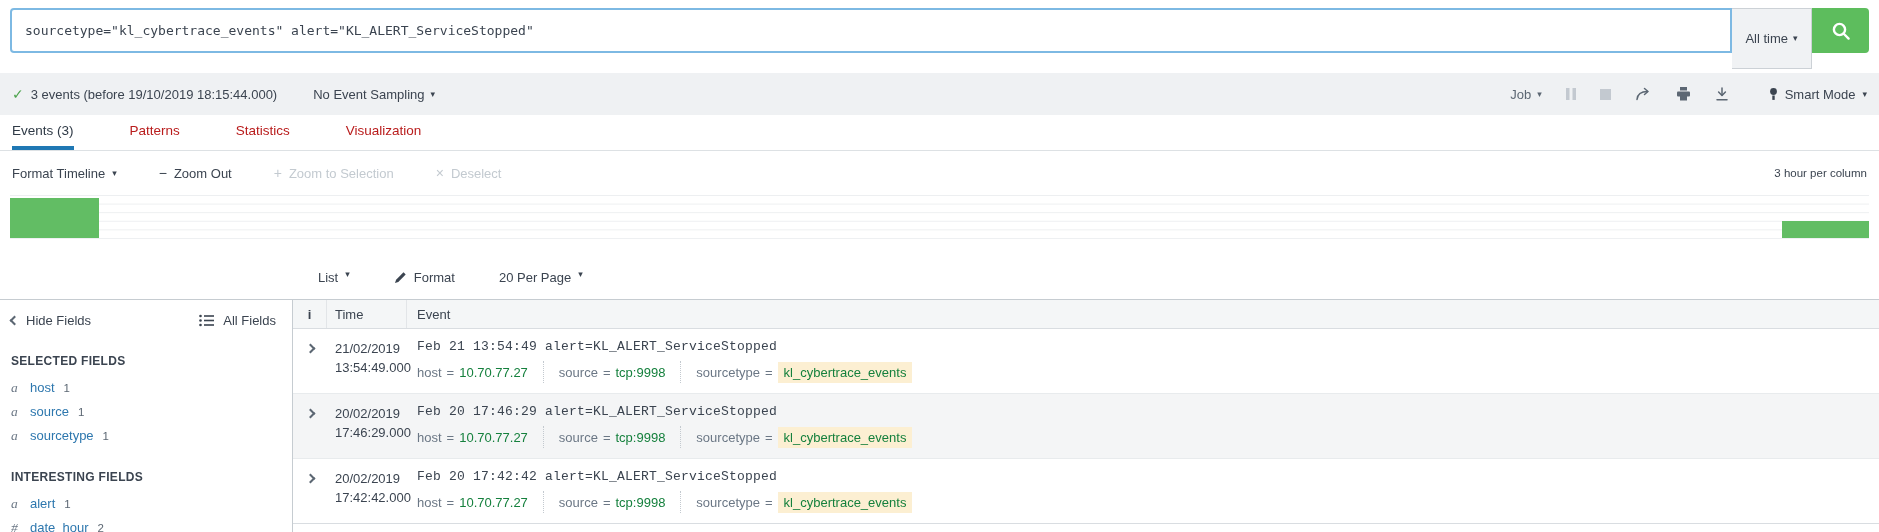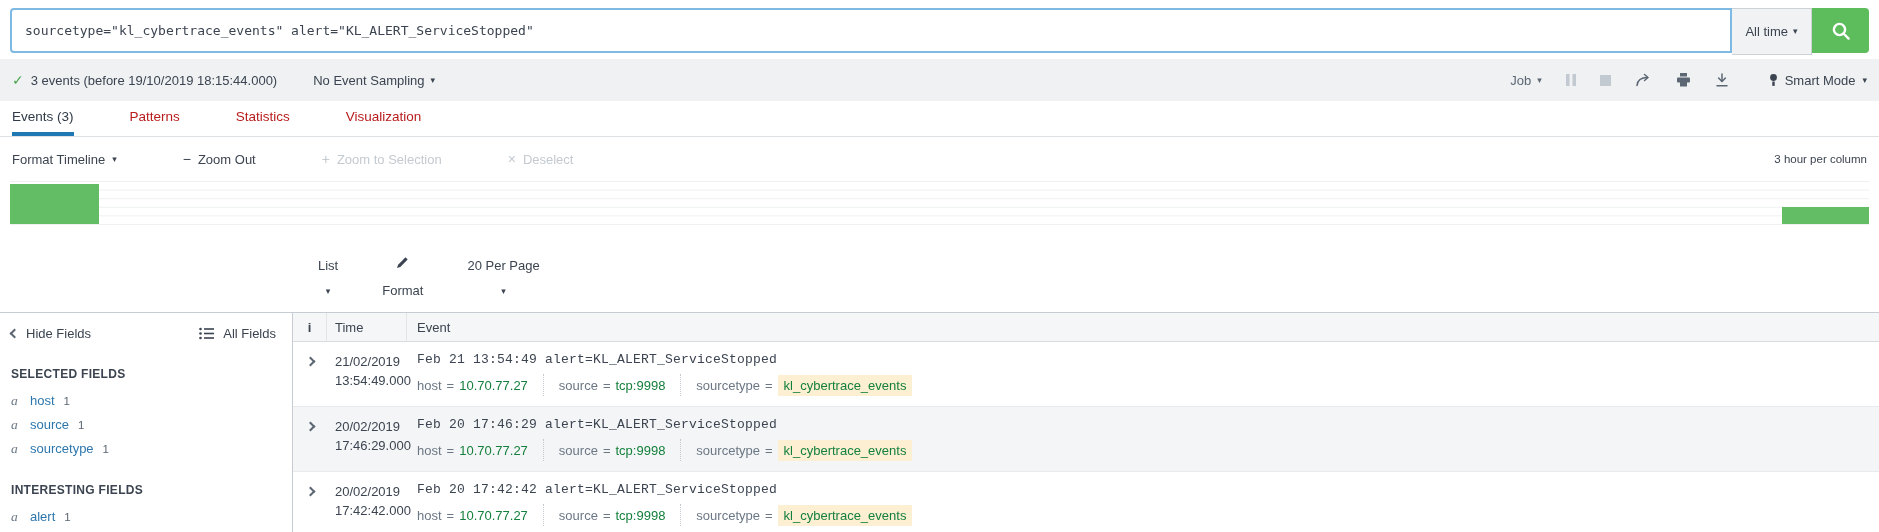--- a/index.html
+++ b/index.html
@@ -4,56 +4,56 @@
 <style>
   * { margin:0; padding:0; box-sizing:border-box; }
   html,body { width:1879px; height:532px; overflow:hidden; background:#fff;
     font-family:"Liberation Sans",sans-serif; font-size:13px; color:#3b4450; }
 
   
   .search-row { display:flex; padding:8px 10px 0; }
   .search-input { flex:1; height:45px; border:2px solid #7db9e3; border-radius:4px 0 0 4px;
     padding:0 13px; font-family:"DejaVu Sans Mono",monospace; font-size:13px; color:#3b4450;
     outline:none; background:#fff; }
-  .time-picker { width:80px; height:47px; background:#f0f2f4; border:1px solid #ccd1d6; border-left:none;
+  .time-picker { width:80px; height:61px; background:#f0f2f4; border:1px solid #ccd1d6; border-left:none;
     display:flex; align-items:center; justify-content:center; gap:5px; cursor:pointer; color:#3b4450; }
   .search-btn { width:57px; height:45px; background:#5dbd5d; border:none; border-radius:0 4px 4px 0;
     display:flex; align-items:center; justify-content:center; cursor:pointer; }
   .caret { font-size:9px; color:inherit; line-height:1; }
 
   
   .status-bar { margin-top:4px; height:42px; background:#eff1f3; display:flex; align-items:center; padding:0 12px; }
   .check { color:#4da44d; font-size:14px; margin-right:7px; }
   .sampling { margin-left:36px; display:flex; align-items:center; gap:6px; cursor:pointer; }
   .status-right { margin-left:auto; display:flex; align-items:center; gap:24px; color:#5c6773; }
   .job { display:flex; align-items:center; gap:6px; cursor:pointer; }
   .st-icon { display:flex; align-items:center; cursor:pointer; }
   .smart { color:#3b4450; display:flex; align-items:center; gap:7px; margin-left:16px; cursor:pointer; }
 
   
   .tabs { display:flex; gap:56px; padding:0 12px; border-bottom:1px solid #dde1e4; height:36px; }
   .tab { display:flex; align-items:flex-end; padding-bottom:12px; color:#b91c1c; cursor:pointer; font-size:13.5px; }
   .tab.active { color:#2f3a46; padding-bottom:8px; border-bottom:4px solid #1f78b4; }
 
   
-  .timeline-controls { display:flex; align-items:center; gap:66px; padding:14px 12px 8px; }
+  .timeline-controls { display:flex; align-items:center; gap:42px; padding:14px 12px 8px; }
   .tc-item { display:flex; align-items:center; gap:7px; cursor:pointer; }
   .tc-item.disabled { color:#c3cad0; cursor:default; }
   .pm { font-size:14px; }
   .scale-note { margin-left:auto; font-size:11.5px; color:#3b4450; }
   .chart { position:relative; margin:4px 10px 0; height:47px;
     background-image:linear-gradient(to bottom,#edeff1 1px,transparent 1px);
     background-size:100% 8.6px; background-position:0 2px; }
   .tl-bar { position:absolute; bottom:2px; background:#62bd64; cursor:pointer; }
   .tl-bar.b0 { left:0; width:89px; height:40px; }
   .tl-bar.b1 { right:0; width:87px; height:17px; }
 
   
   .results-controls { display:flex; align-items:center; gap:44px; padding:30px 10px 14px 318px; }
-  .rc-item { display:flex; align-items:center; gap:14px; cursor:pointer;flex-direction:column; }
+  .rc-item { display:flex; gap:7px; cursor:pointer; }
 
   
   .main { display:flex; border-top:1px solid #c6ccd1; align-items:stretch; }
   .sidebar { width:293px; flex-shrink:0; border-right:1px solid #c6ccd1; padding:13px 0 0 11px; min-height:239px; }
   .sidebar-header { display:flex; justify-content:space-between; align-items:center; padding-right:16px; color:#3b4450; }
   .sb-link { display:flex; align-items:center; gap:8px; cursor:pointer; }
   .chev { display:inline-block; width:7px; height:7px; border-top:2px solid #5c6773; border-right:2px solid #5c6773; }
   .chev.left { transform:rotate(-135deg); }
   .chev.right { transform:rotate(45deg); }
   .fields-header { font-size:12px; font-weight:bold; letter-spacing:.3px; color:#3b4450; margin:26px 0 9px; }

